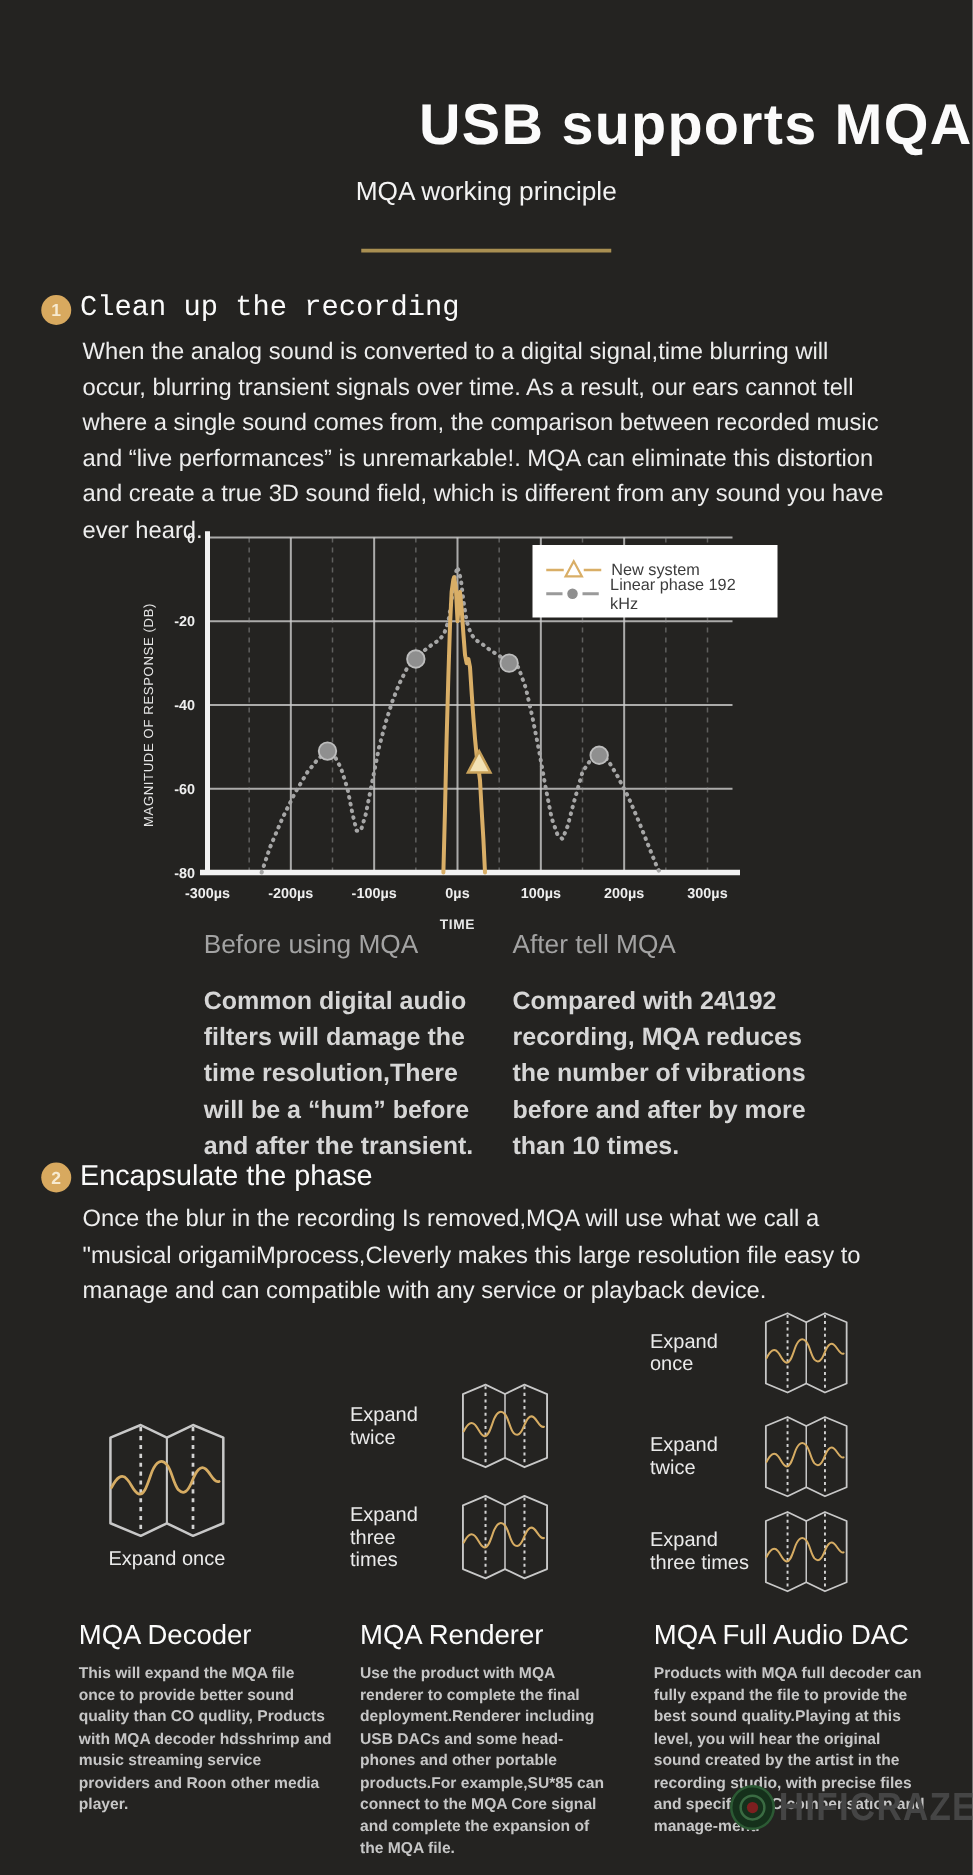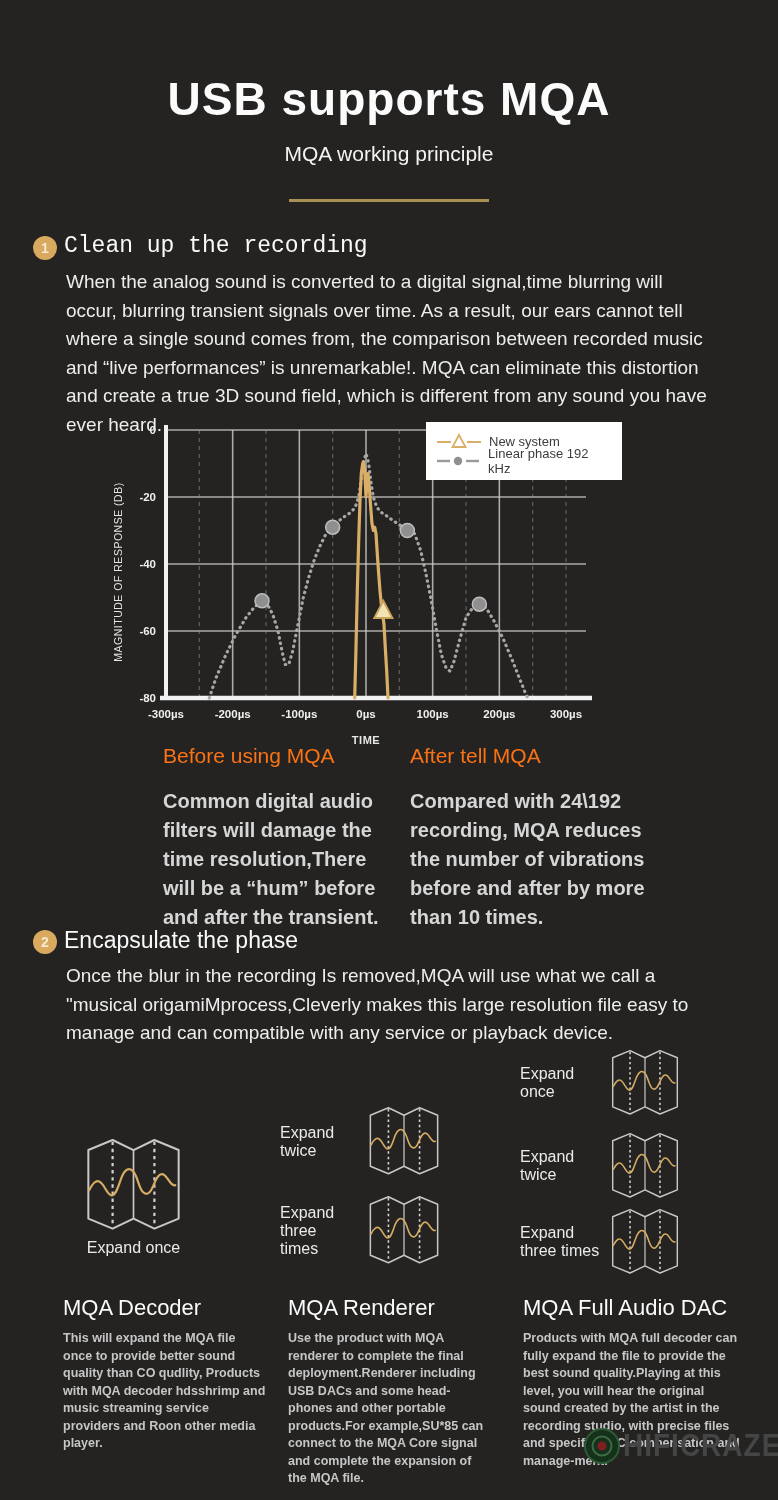--- a/index.html
+++ b/index.html
@@ -6,38 +6,38 @@
   .page{
     position:relative;
     width:778px;height:1500px;
     background:#242321;
     font-family:"Liberation Sans", sans-serif;
     color:#f0f0f0;
     overflow:hidden;
   }
   .abs{position:absolute;}
   
-  .title{top:72px;left:0;width:778px;text-align:center;font-size:46px;font-weight:700;color:#fbfbfb;letter-spacing:1px;}
+  .title{top:72px;left:0;width:778px;text-align:right;font-size:46px;font-weight:700;color:#fbfbfb;letter-spacing:1px;}
   .subtitle{top:142px;left:0;width:778px;text-align:center;font-size:21px;font-weight:400;color:#f3f3f3;}
   .divider{top:199px;left:289px;width:200px;height:3px;background:#a98f52;}
   
   .badge{width:24px;height:24px;border-radius:50%;background:#d8a95f;color:#f7ead0;
          font-size:14px;font-weight:700;text-align:center;line-height:24px;}
   .sec-heading{font-size:23px;font-weight:500;color:#fafafa;}
   .sec-body{font-size:19px;line-height:1.5;color:#ededed;}
   
   .chart-wrap{top:412px;left:108px;width:600px;height:345px;}
-  .legend{position:absolute;top:10px;left:318px;width:196px;background:#ffffff;
+  .legend{position:absolute;top:24px;left:318px;width:196px;background:#ffffff;
           padding:9px 10px;box-sizing:border-box;}
   .legend-row{display:flex;align-items:center;gap:7px;height:20px;}
   .legend-label{font-size:13px;color:#3c3c3c;}
   .time-label{position:absolute;top:322px;left:258px;transform:translateX(-50%);
               font-size:11px;font-weight:700;color:#e7e7e7;letter-spacing:.5px;}
   
-  .cmp-title{font-size:21px;font-weight:500;color:#f97316;}
+  .cmp-title{font-size:21px;font-weight:500;color:#a3a3a3;}
   .cmp-body{font-size:20px;line-height:1.45;color:#d6d6d6;font-weight:600;}
   
   .fold-label{font-size:16px;color:#eaeaea;}
   .fold-row{display:flex;align-items:center;}
   .origami-icon{display:block;}
   
   .prod-title{font-size:22px;font-weight:500;color:#fbfbfb;}
   .prod-body{margin-top:9px;font-size:12.5px;line-height:1.4;color:#c6c6c6;font-weight:600;}
   
   .watermark{top:1427px;left:583px;display:flex;align-items:center;gap:2px;}

